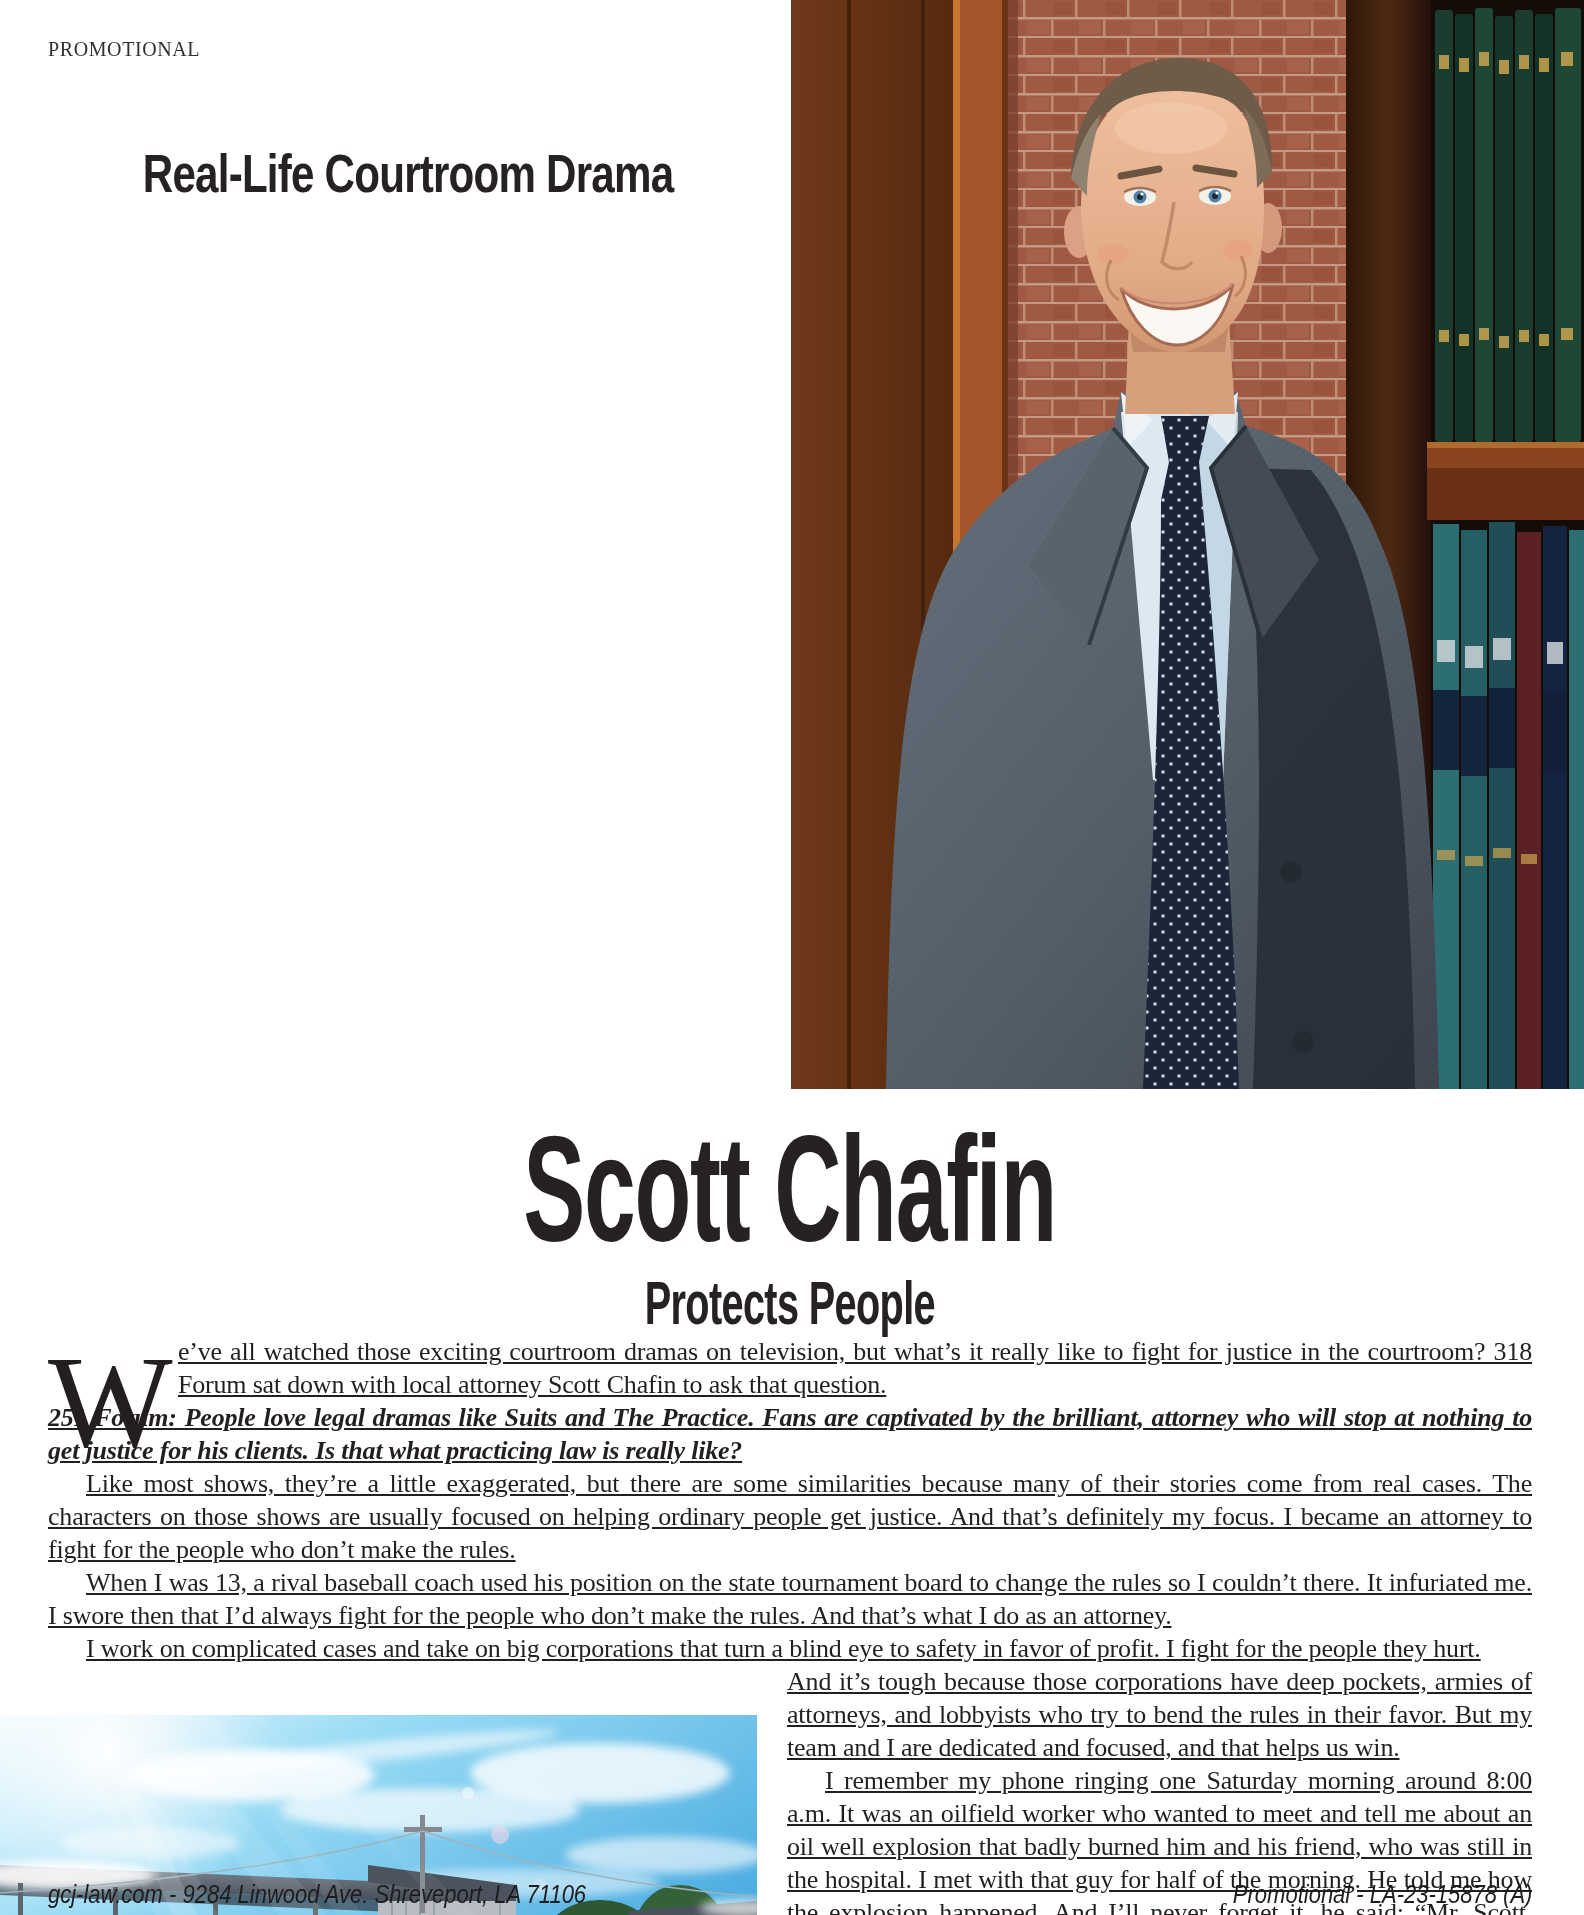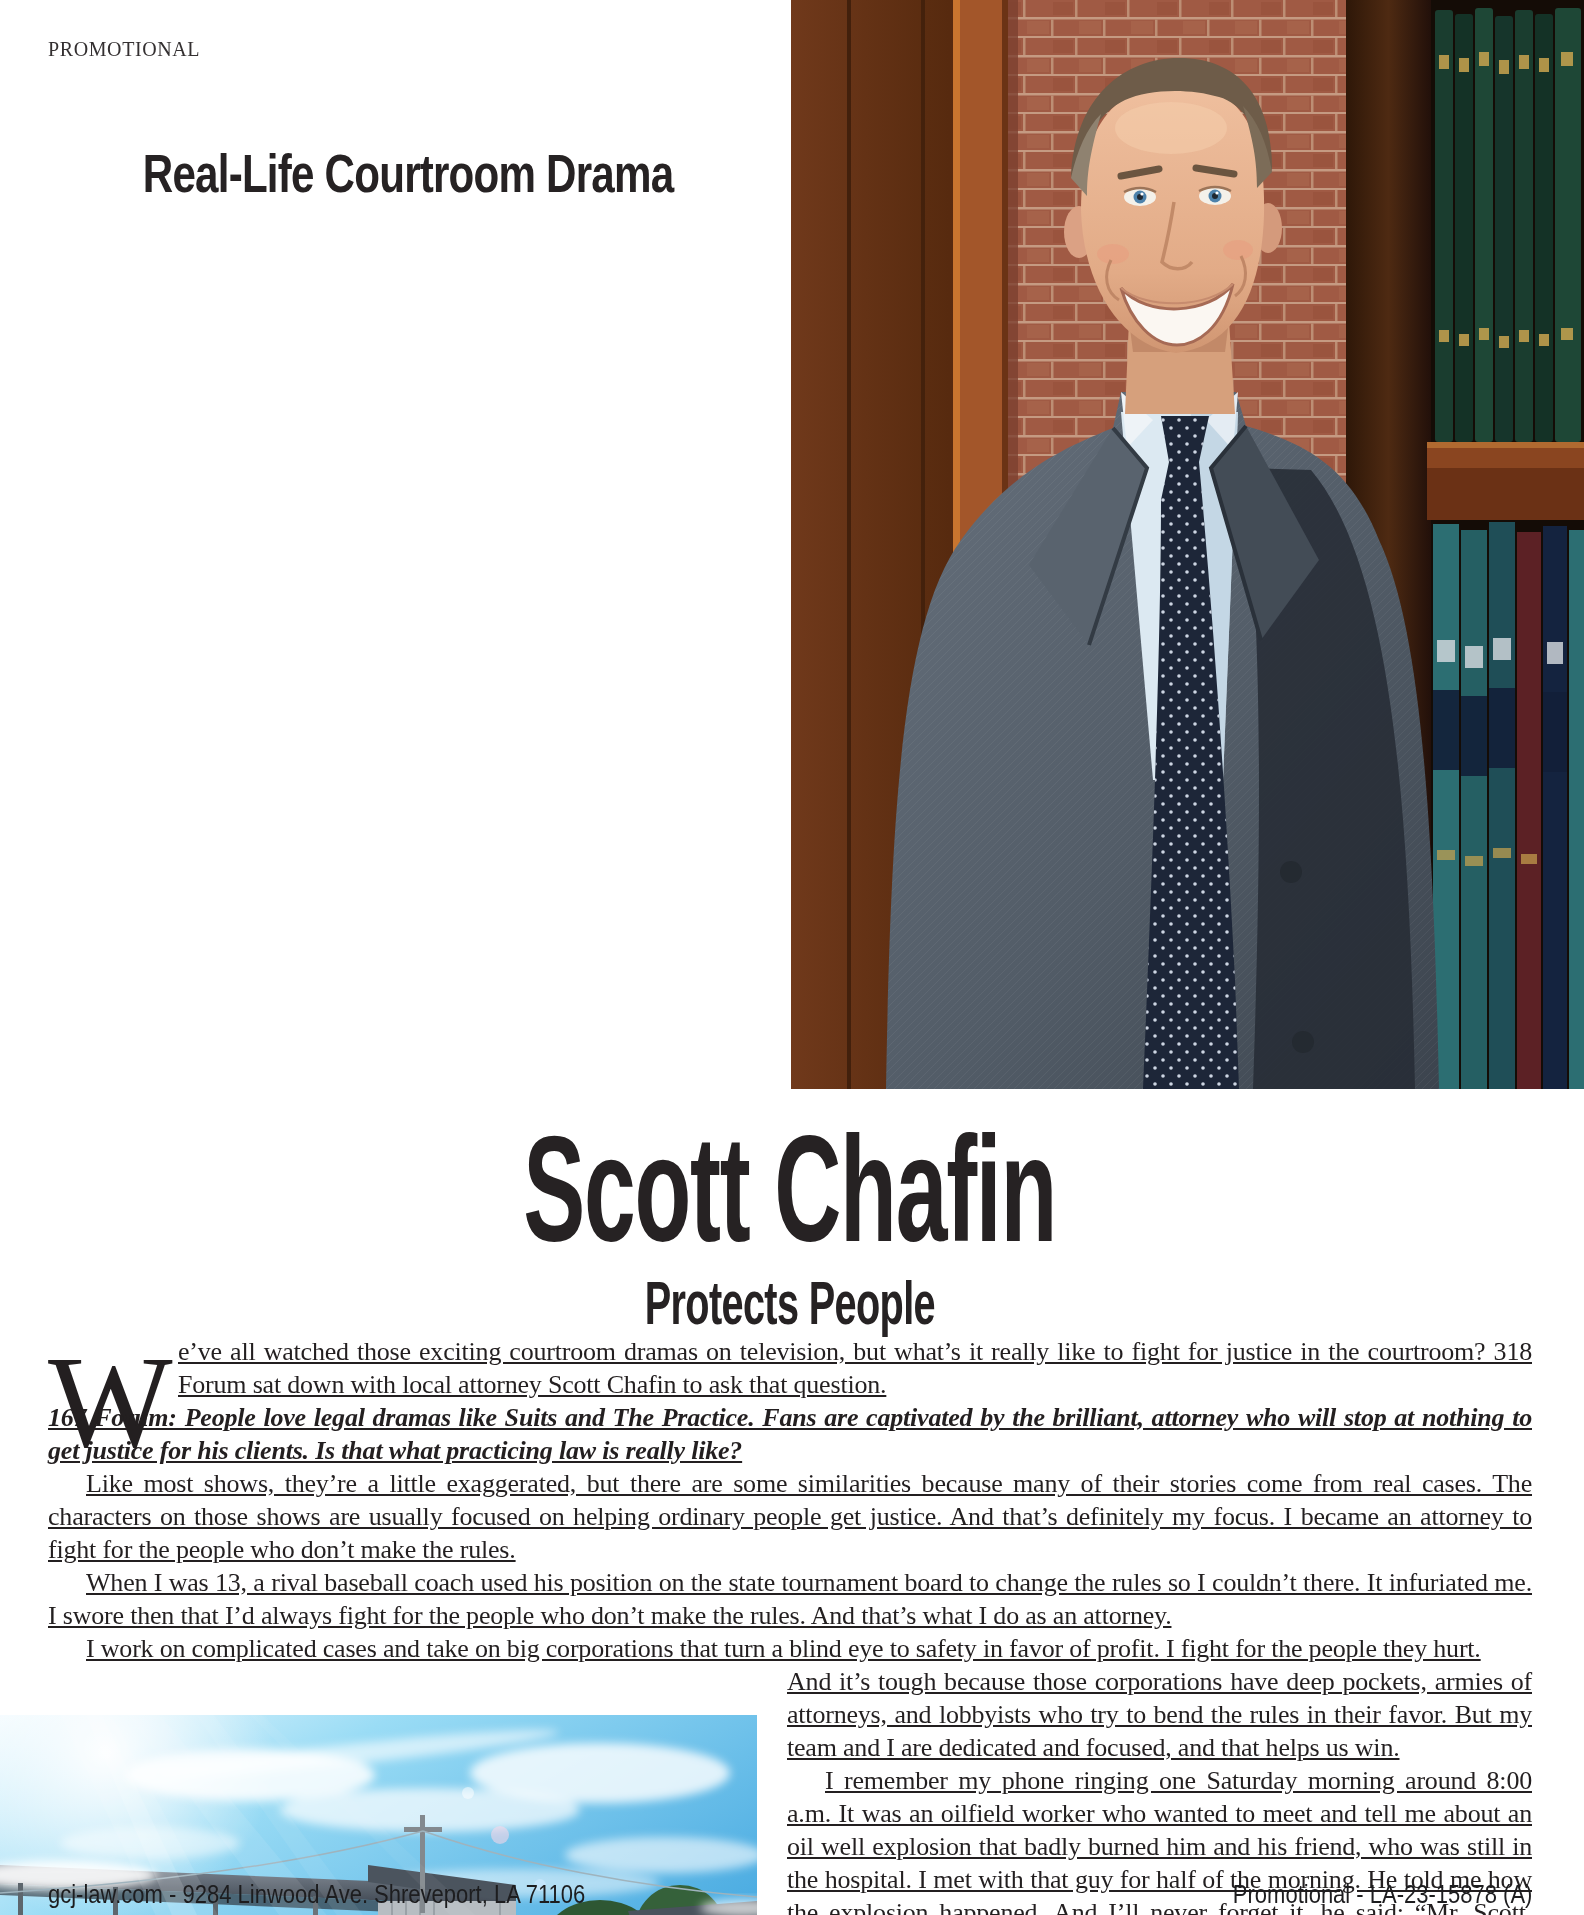--- a/index.html
+++ b/index.html
@@ -32,21 +32,21 @@
   .dropcap{float:left;height:64px;width:124px;font-size:132px;line-height:130px;
            font-family:"Liberation Serif",serif;font-weight:400;margin:2px 6px 0 0;overflow:visible;}
   .question{font-weight:700;font-style:italic;margin-top:38px;}
   .q2{margin-top:36px;}
   .indent{text-indent:38px;}
   .cont{margin-top:20px;}
 
   
   .footer{position:absolute;left:48px;right:52px;bottom:6px;display:flex;
           justify-content:space-between;align-items:baseline;
-          font-family:"Liberation Sans",sans-serif;font-size:25px;color:#1d1d1f;}
+          font-family:"Liberation Sans",sans-serif;font-size:25px;color:#1d1d1f;font-style:italic;}
   .footer-left{transform:scaleX(.88);transform-origin:0 50%;white-space:nowrap;}
   .footer-right{transform:scaleX(.88);transform-origin:100% 50%;white-space:nowrap;}
 </style>
 </head>
 <body>
 
 <div class="page">
   <div class="article">
 
     <figure class="man-photo">
@@ -234,21 +234,21 @@
     <p class="promo">PROMOTIONAL</p>
 
     <header class="title-block">
       <div><span class="condensed kicker">Real-Life Courtroom Drama</span></div>
       <div><span class="condensed headline-name">Scott Chafin</span></div>
       <div><span class="condensed subtitle">Protects People</span></div>
     </header>
 
     <p class="bodytext intro"><span class="dropcap">W</span><span>e’ve all watched those exciting courtroom dramas on television, but what’s it really like to fight for justice in the courtroom? 318 Forum sat down with local attorney Scott Chafin to ask that question.</span></p>
 
-    <p class="bodytext question">167 Forum: People love legal dramas like Suits and The Practice. Fans are captivated by the brilliant, attorney who will stop at nothing to get justice for his clients. Is that what practicing law is really like?</p>
+    <p class="bodytext question">251 Forum: People love legal dramas like Suits and The Practice. Fans are captivated by the brilliant, attorney who will stop at nothing to get justice for his clients. Is that what practicing law is really like?</p>
     <p class="bodytext indent">Like most shows, they’re a little exaggerated, but there are some similarities because many of their stories come from real cases. The characters on those shows are usually focused on helping ordinary people get justice. And that’s definitely my focus. I became an attorney to fight for the people who don’t make the rules.</p>
     <p class="bodytext indent">When I was 13, a rival baseball coach used his position on the state tournament board to change the rules so I couldn’t there. It infuriated me. I swore then that I’d always fight for the people who don’t make the rules. And that’s what I do as an attorney.</p>
     <p class="bodytext indent">I work on complicated cases and take on big corporations that turn a blind eye to safety in favor of profit. I fight for the people they hurt.</p>
 
     <figure class="horses-photo">
       <svg viewBox="0 0 757 583" preserveAspectRatio="none">
         <defs>
           <linearGradient id="skyG" x1="0" y1="0" x2="1" y2=".7">
             <stop offset="0" stop-color="#f2fbff"></stop>
               <stop offset=".35" stop-color="#9adcf5"></stop>

